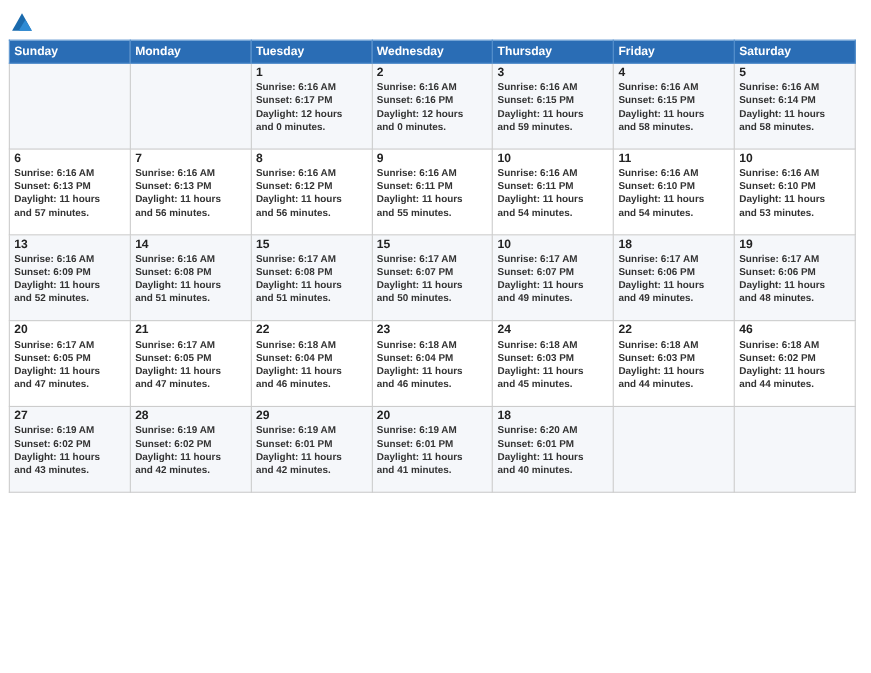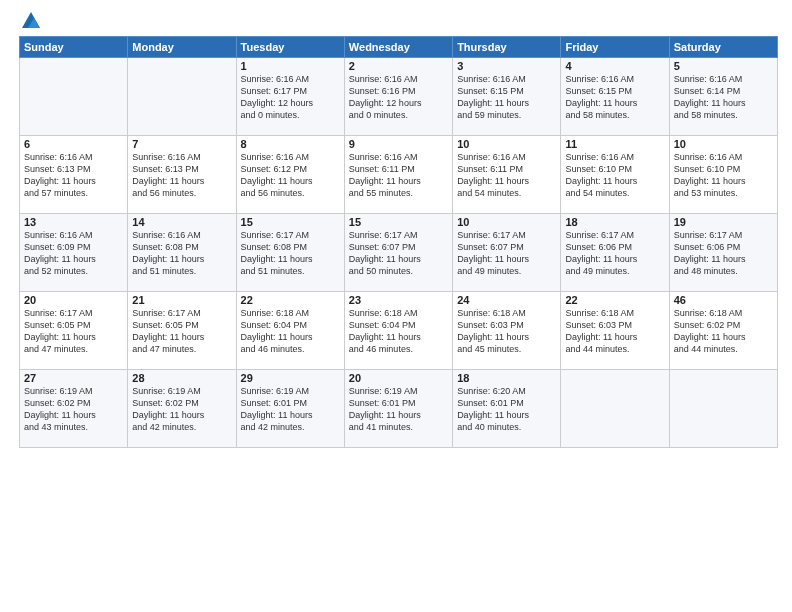--- a/index.html
+++ b/index.html
@@ -6,21 +6,21 @@
     body {
       font-family: Arial, sans-serif;
       background: #fff;
       width: 792px;
       height: 612px;
       overflow: hidden;
     }
     .page {
       width: 792px;
       height: 612px;
-      padding: 10px 14px 10px 19px;
+      padding: 10px 14px 10px 8px;
       background: #fff;
     }
     .header {
       display: flex;
       justify-content: space-between;
       align-items: flex-start;
       margin-bottom: 8px;
     }
     .logo {
       display: flex;
@@ -87,20 +87,21 @@
       font-size: 11px;
       font-weight: bold;
       color: #222;
       display: block;
       margin-bottom: 1px;
     }
     .cell-text {
       font-size: 9px;
       color: #333;
       line-height: 1.35;
+      font-weight: bold;
     }
   </style>
 </head>
 <body>
 
 <div class="page">
   <div class="header">
     <div class="logo">
       <div style="display:flex;flex-direction:column;align-items:flex-start;">
         <div style="display:flex;align-items:center;">

